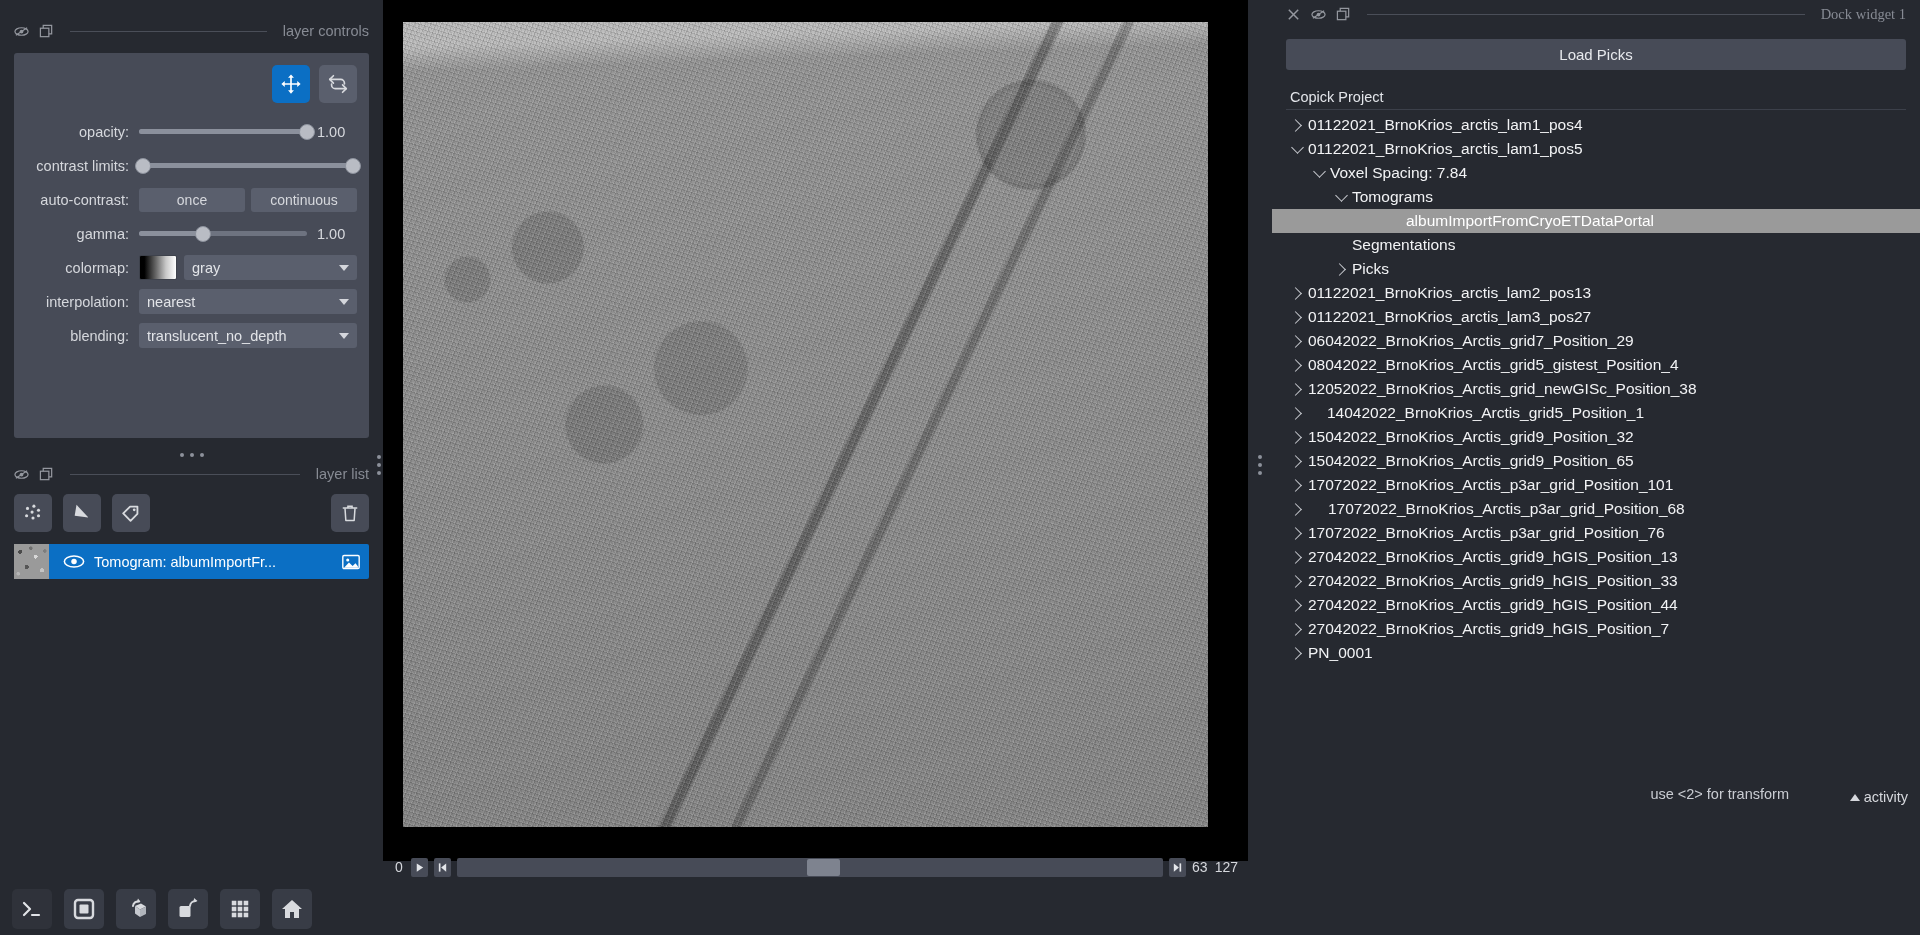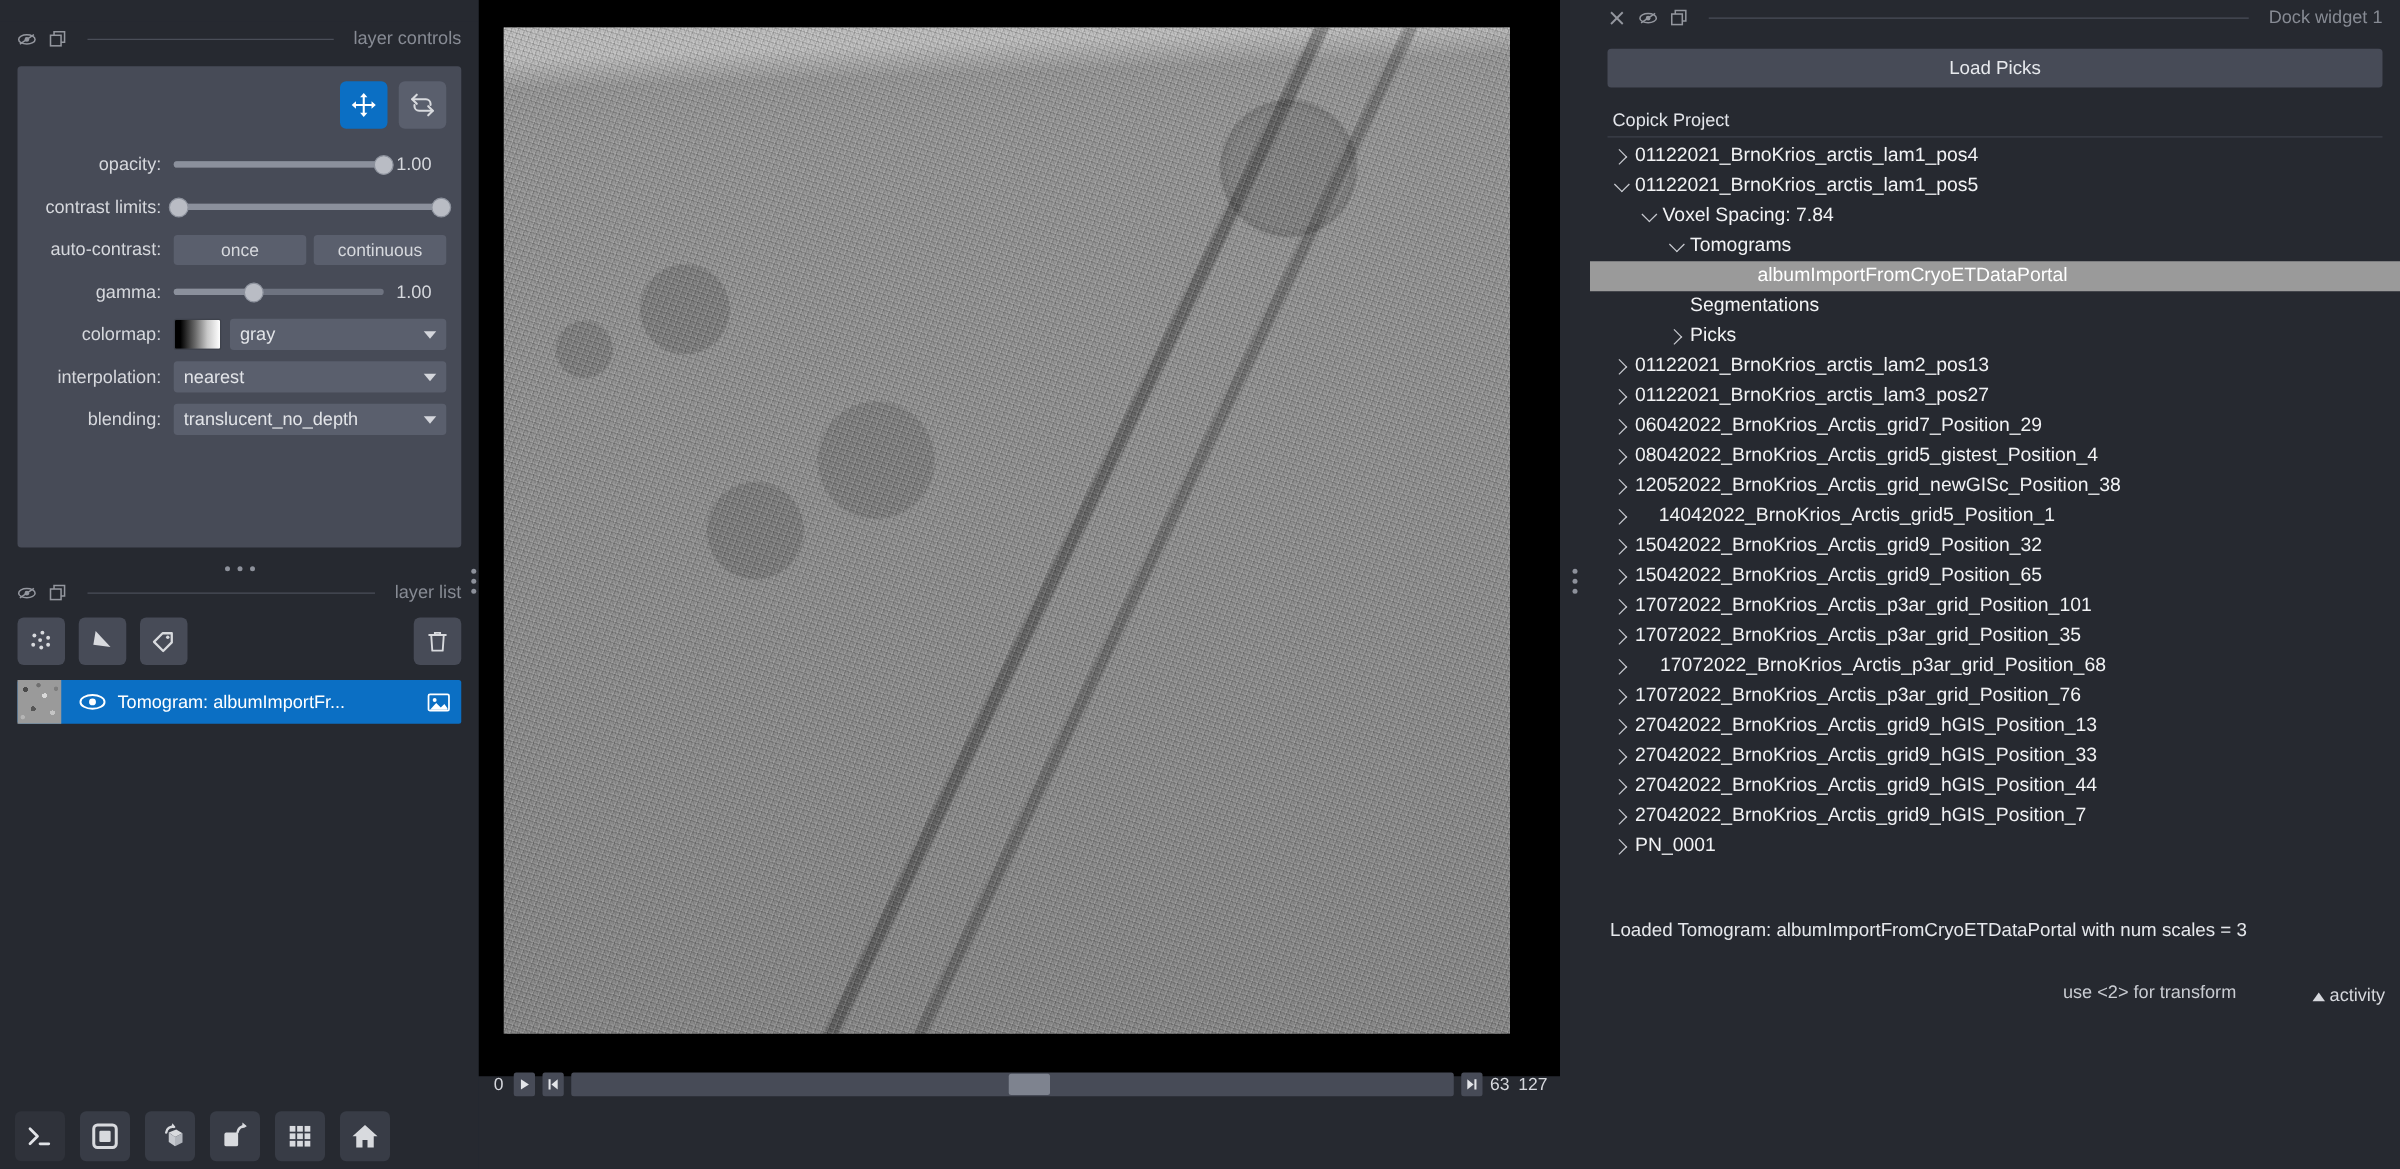--- a/index.html
+++ b/index.html
@@ -177,21 +177,21 @@
   }
   #frame-handle {
     position: absolute; top: 1px; bottom: 1px; width: 33px; background: #7e838f; border-radius: 2px;
   }
   .fs-right { display: flex; align-items: center; gap: 7px; }
 
   
   #right-panel {
     position: absolute; right: 0; top: 0; width: 648px; height: 935px; background: #262930;
   }
-  #right-panel .dock-title-bar { justify-content: flex-start; }
+  #right-panel .dock-title-bar { justify-content: flex-start; font-family: Liberation Serif, serif; }
   .load-config-btn {
     margin: 11px 14px 0 14px; height: 31px; background: #474b57;
     border-radius: 3px; display: flex; align-items: center; justify-content: center;
     font-size: 15px; color: #e7e9ed; cursor: pointer;
   }
   .copick-title { margin: 19px 0 4px 18px; font-size: 14.5px; color: #e3e5ea; }
   .tree-sep { margin: 0 14px; height: 1px; background: #3c404a; }
   #tree { margin-top: 3px; }
   .tree-row {
     display: flex; align-items: center; height: 24px;
@@ -597,26 +597,20 @@
             <i class="chev right"></i>
           </span>
           <span>15042022_BrnoKrios_Arctis_grid9_Position_65</span>
         </div>
         <div class="tree-row" style="padding-left: 14px;">
           <span class="tw">
             <i class="chev right"></i>
           </span>
           <span>17072022_BrnoKrios_Arctis_p3ar_grid_Position_101</span>
         </div>
-        <div class="tree-row" style="padding-left: 14px;">
-          <span class="tw">
-            <i class="chev right"></i>
-          </span>
-          <span>17072022_BrnoKrios_Arctis_p3ar_grid_Position_35</span>
-        </div>
         <div class="tree-row" style="padding-left: 14px; gap: 20px;">
           <span class="tw">
             <i class="chev right"></i>
           </span>
           <span>17072022_BrnoKrios_Arctis_p3ar_grid_Position_68</span>
         </div>
         <div class="tree-row" style="padding-left: 14px;">
           <span class="tw">
             <i class="chev right"></i>
           </span>
@@ -647,21 +641,20 @@
           <span>27042022_BrnoKrios_Arctis_grid9_hGIS_Position_7</span>
         </div>
         <div class="tree-row" style="padding-left: 14px;">
           <span class="tw">
             <i class="chev right"></i>
           </span>
           <span>PN_0001</span>
         </div>
       </div>
 
-    <div id="status-text">Loaded Tomogram: albumImportFromCryoETDataPortal with num scales = 3</div>
     <div id="hint-text">use &lt;2&gt; for transform</div>
     <div id="activity-btn">
       <i class="up-caret"></i>
       <span>activity</span>
     </div>
   </div>
 
   <div class="vgrip" style="left:377px; top:455px;">
       <i></i>
       <i></i>

